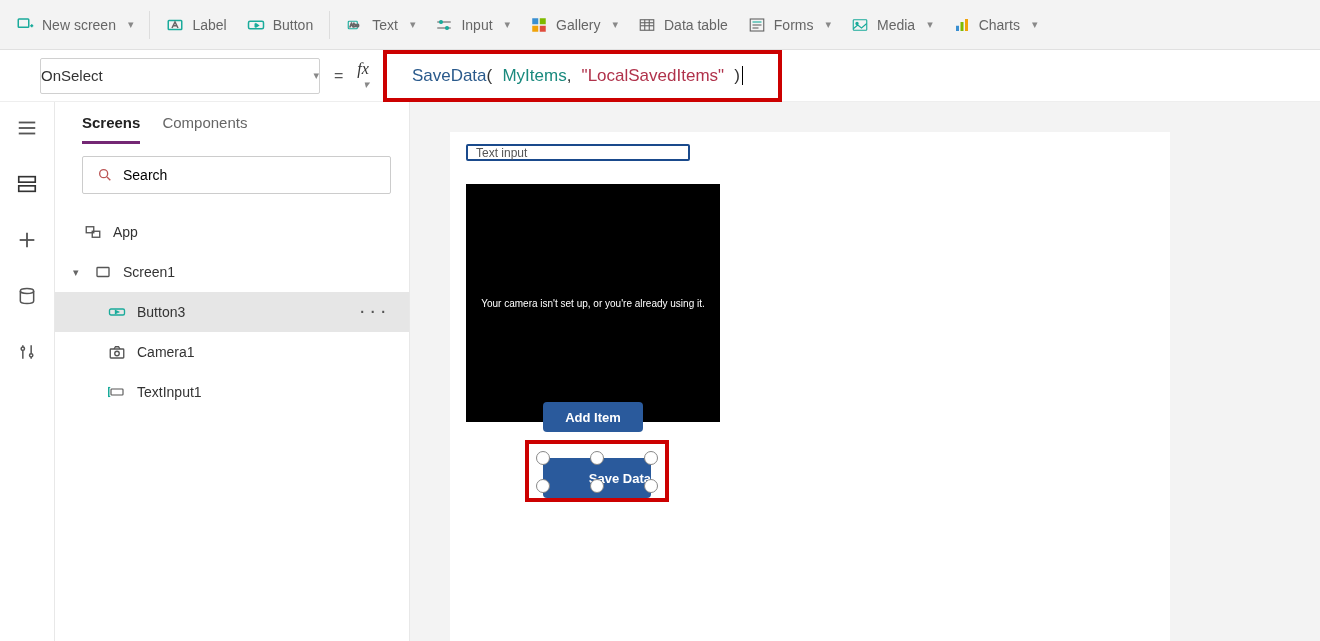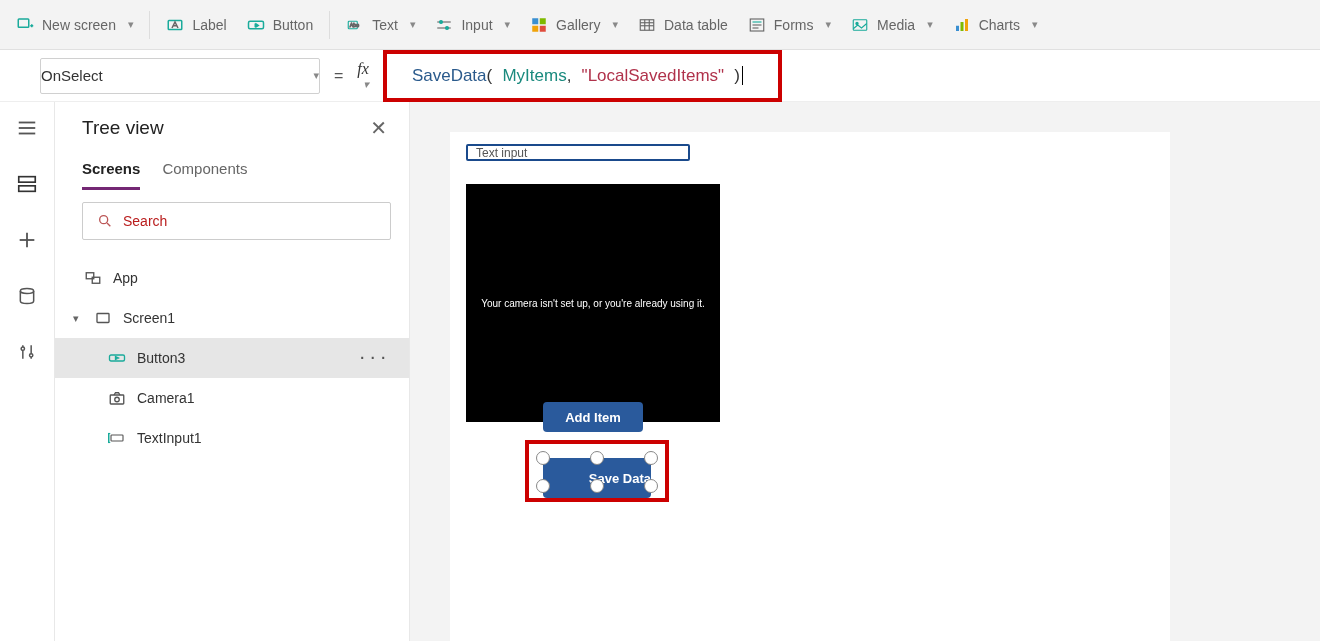--- a/index.html
+++ b/index.html
@@ -31,21 +31,21 @@
 .rail-item { width: 28px; height: 28px; display: flex; align-items: center; justify-content: center; color: #555; cursor: pointer; }
 
 
 .tree-panel { width: 355px; border-right: 1px solid #e8e8e8; background: #fff; display:flex; flex-direction:column; }
 .tree-header { display: flex; justify-content: space-between; align-items: center; padding: 14px 22px 8px 27px; }
 .tree-title { font-size: 19px; color: #222; }
 .tree-close { font-size: 20px; color: #666; cursor:pointer; font-weight:300; }
 .tabs { display: flex; padding: 6px 27px 0 27px; gap: 22px; }
 .tab { font-size: 15px; color: #666; padding: 6px 0 10px 0; cursor:pointer; }
 .tab.active { color: #222; font-weight: 600; border-bottom: 3px solid #742774; }
-.search-box { margin: 12px 18px 10px 27px; height: 38px; border: 1px solid #ccc; display: flex; align-items: center; padding: 0 14px; gap: 10px; color: #b91c1c; font-size: 14px; border-radius: 2px; }
+.search-box { margin: 12px 18px 10px 27px; height: 38px; border: 1px solid #ccc; display: flex; align-items: center; padding: 0 14px; gap: 10px; color: #000000; font-size: 14px; border-radius: 2px; }
 .tree-list { padding-top: 8px; }
 .tree-row { display: flex; align-items: center; height: 40px; font-size: 14px; color: #333; cursor: pointer; position: relative; }
 .tree-row.level0 { padding-left: 28px; }
 .tree-row.level1 { padding-left: 18px; }
 .tree-row.level2 { padding-left: 52px; }
 .tree-row.selected { background: #e6e6e6; }
 .tree-icon { width: 20px; height: 20px; display: inline-flex; align-items:center; justify-content:center; margin-right: 10px; }
 .tree-chev { font-size: 11px; color: #666; margin-right: 8px; display:inline-block; width:12px; }
 .tree-ellipsis { position: absolute; right: 22px; color: #555; letter-spacing: 1px; font-weight:bold; }
 
@@ -209,24 +209,20 @@
           <line x1="7" y1="4" x2="7" y2="6"></line>
           <line x1="7" y1="10" x2="7" y2="20"></line>
           <circle cx="17" cy="16" r="2"></circle>
           <line x1="17" y1="4" x2="17" y2="14"></line>
           <line x1="17" y1="18" x2="17" y2="20"></line>
         </svg>
     </div>
   </div>
 
   <div class="tree-panel">
-    <div class="tree-header">
-      <span class="tree-title">Tree view</span>
-      <span class="tree-close">✕</span>
-    </div>
     <div class="tabs">
       <div class="tab active">Screens</div>
       <div class="tab">Components</div>
     </div>
     <div class="search-box">
       <svg width="16" height="16" viewBox="0 0 24 24" fill="none" stroke="#b55" stroke-width="2">
           <circle cx="10" cy="10" r="6"></circle>
           <line x1="15" y1="15" x2="20" y2="20"></line>
         </svg>
       <span>Search</span>

